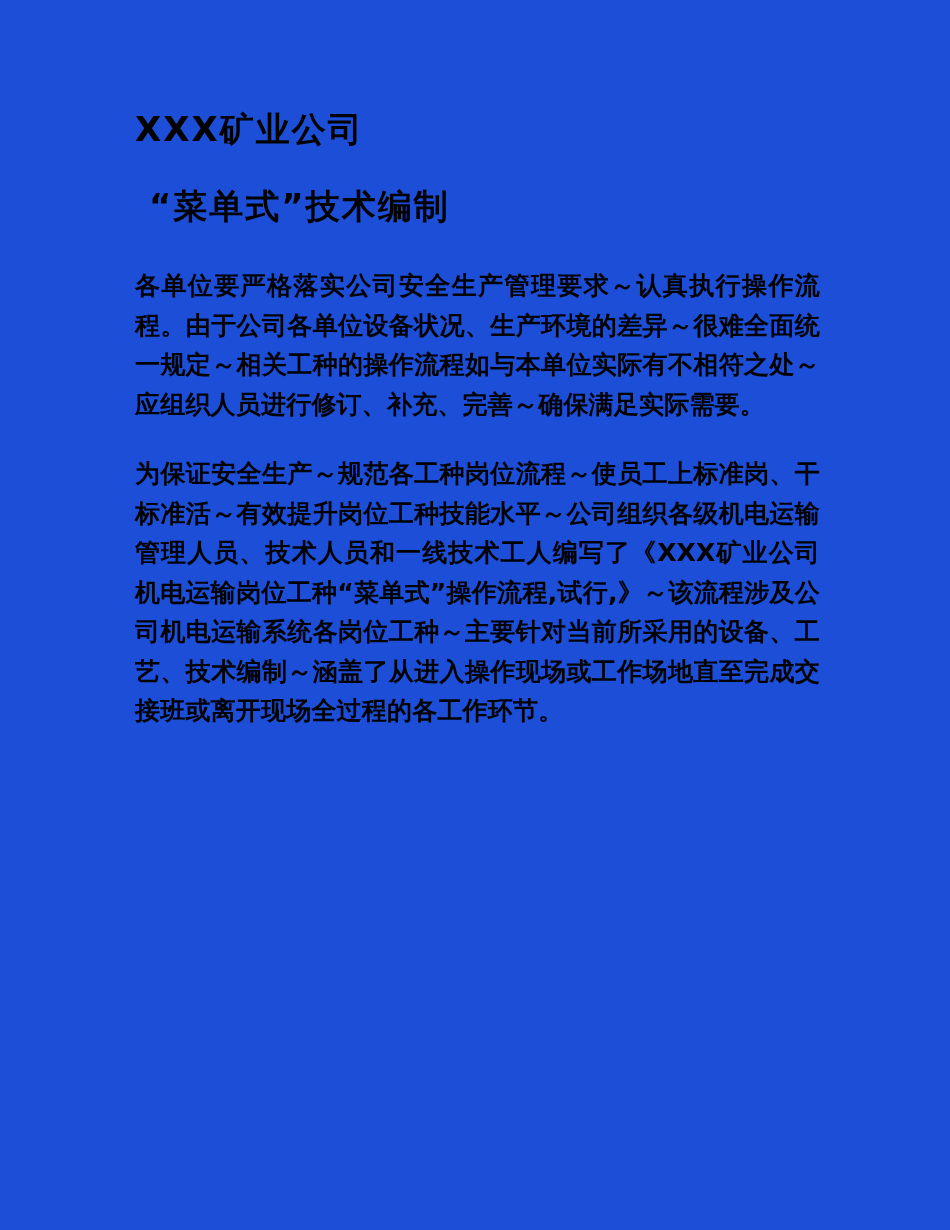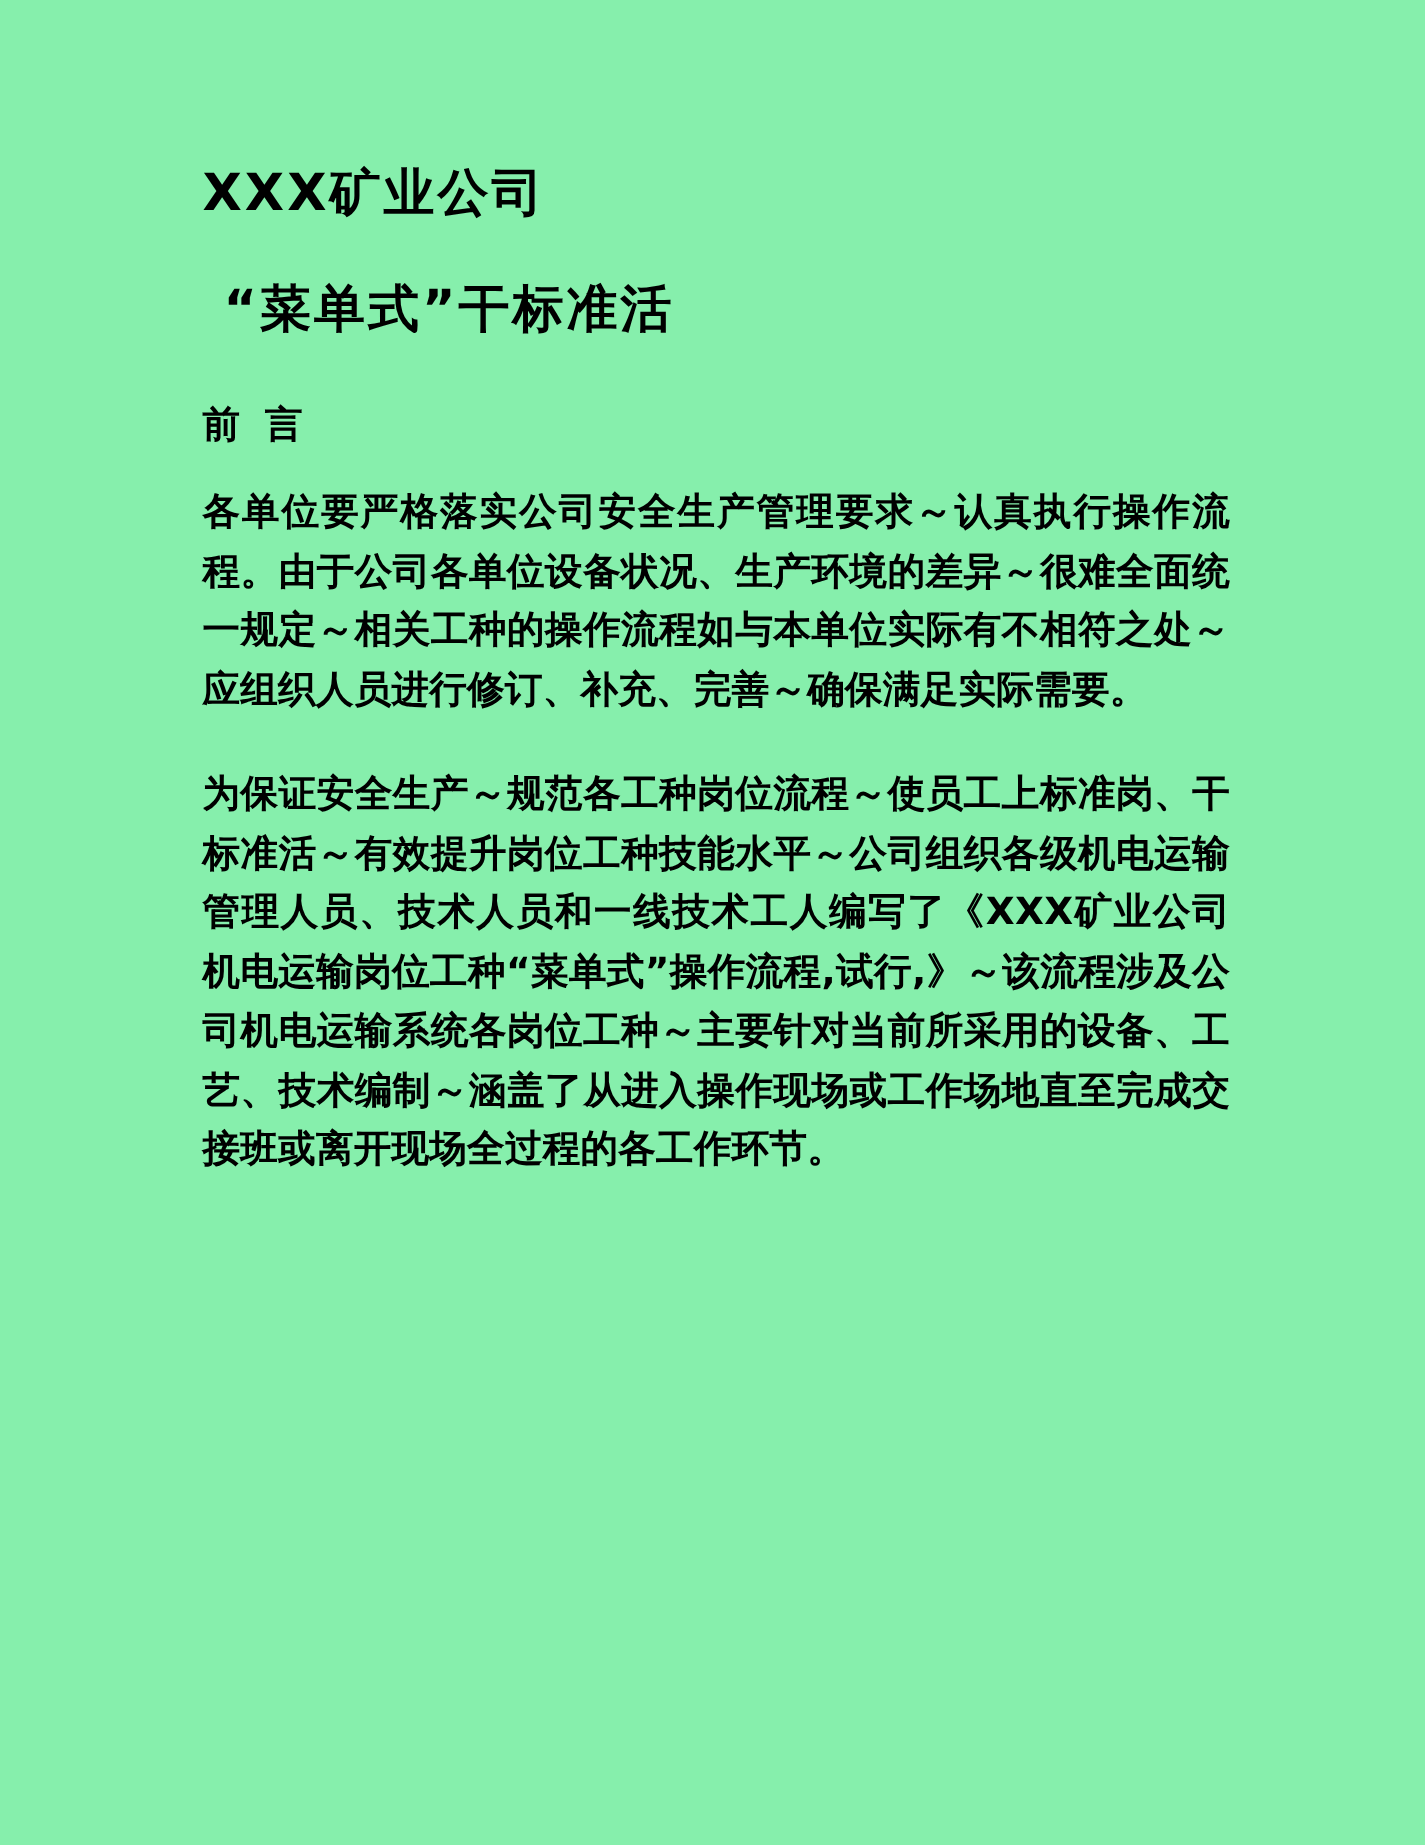--- a/index.html
+++ b/index.html
@@ -13,21 +13,21 @@
     font-family: "DejaVu Sans", "Liberation Sans", sans-serif;
     color: #000000;
     overflow: hidden;
   }
   .page {
     position: relative;
     width: 950px;
     height: 1230px;
     box-sizing: border-box;
     padding: 110px 130px 0 135px;
-    background: #86efac;
+    background: #1d4ed8;
   }
   .doc-title {
     font-size: 34px;
     font-weight: 700;
     letter-spacing: 2px;
     line-height: 1.15;
     margin: 0 0 38px 0;
     white-space: nowrap;
   }
   .doc-title.second {
@@ -55,20 +55,19 @@
   .body-para:last-child {
     margin-bottom: 0;
   }
 </style>
 </head>
 <body>
 
 <div class="page">
 
   <h1 class="doc-title first">XXX矿业公司</h1>
-  <h1 class="doc-title third">“菜单式”干标准活</h1>
+  <h1 class="doc-title third">“菜单式”技术编制</h1>
 
-  <h2 class="section-heading">前 言</h2>
 
   <p class="body-para">各单位要严格落实公司安全生产管理要求～认真执行操作流程。由于公司各单位设备状况、生产环境的差异～很难全面统一规定～相关工种的操作流程如与本单位实际有不相符之处～应组织人员进行修订、补充、完善～确保满足实际需要。</p>
   <p class="body-para">为保证安全生产～规范各工种岗位流程～使员工上标准岗、干标准活～有效提升岗位工种技能水平～公司组织各级机电运输管理人员、技术人员和一线技术工人编写了《XXX矿业公司机电运输岗位工种“菜单式”操作流程,试行,》～该流程涉及公司机电运输系统各岗位工种～主要针对当前所采用的设备、工艺、技术编制～涵盖了从进入操作现场或工作场地直至完成交接班或离开现场全过程的各工作环节。</p>
 
 </div>
 
 </body></html>

